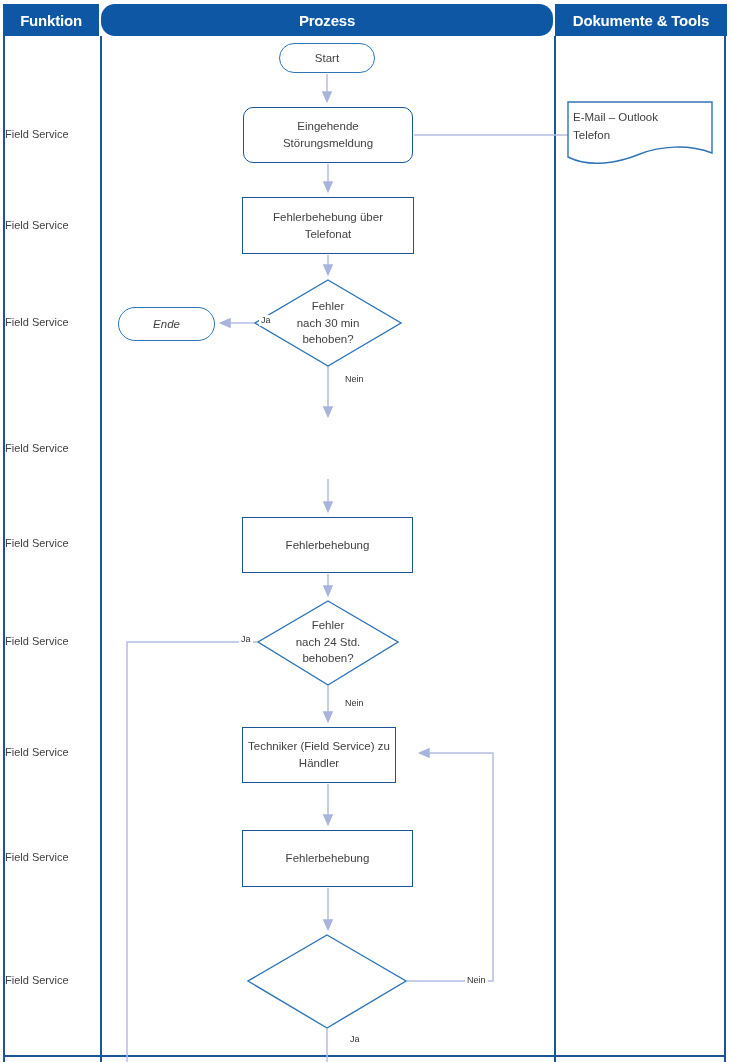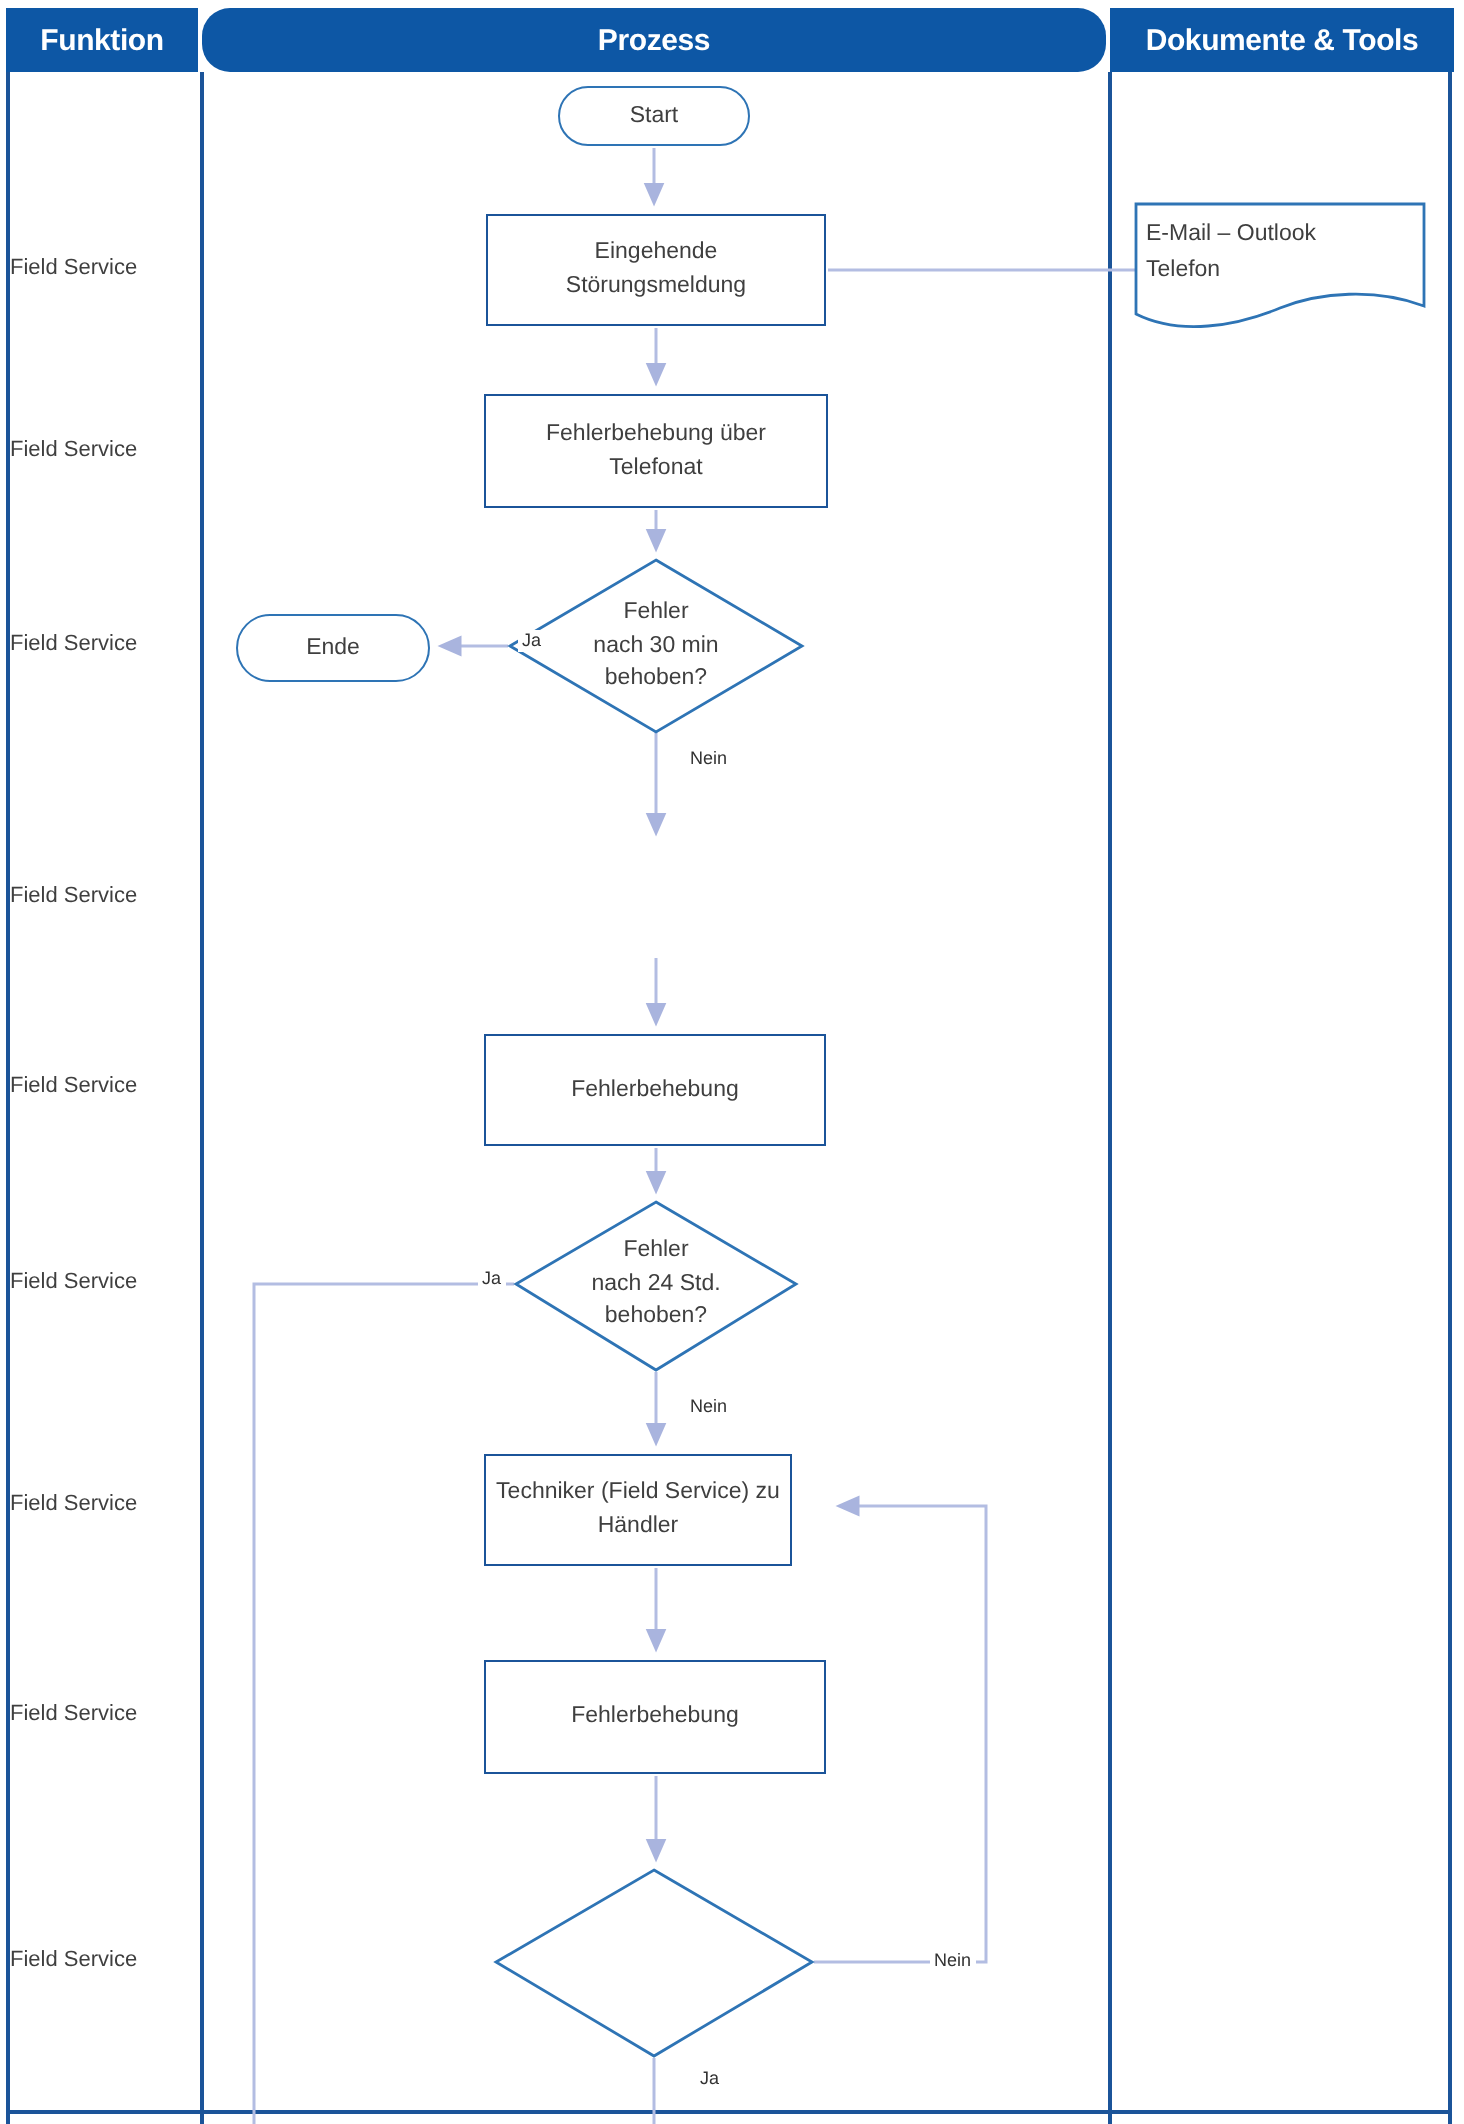--- a/index.html
+++ b/index.html
@@ -95,25 +95,25 @@
   <span class="lane-label" style="top:219px;">Field Service</span>
   <span class="lane-label" style="top:316px;">Field Service</span>
   <span class="lane-label" style="top:442px;">Field Service</span>
   <span class="lane-label" style="top:537px;">Field Service</span>
   <span class="lane-label" style="top:635px;">Field Service</span>
   <span class="lane-label" style="top:746px;">Field Service</span>
   <span class="lane-label" style="top:851px;">Field Service</span>
   <span class="lane-label" style="top:974px;">Field Service</span>
 
   <div class="node stadium" style="left:279px;top:43px;width:96px;height:30px;">Start</div>
-  <div class="node rect" style="left:243px;top:107px;width:170px;height:56px;">Eingehende
+  <div class="node rect" style="left:243px;top:107px;width:170px;height:56px;border-radius:10px;">Eingehende
 Störungsmeldung</div>
   <div class="node rect" style="left:242px;top:197px;width:172px;height:57px;">Fehlerbehebung über
 Telefonat</div>
-  <div class="node stadium" style="left:118px;top:307px;width:97px;height:34px;">Ende</div>
+  <div class="node stadium" style="left:118px;top:307px;width:97px;height:34px;font-style:italic;">Ende</div>
   <div class="node rect" style="left:242px;top:517px;width:171px;height:56px;">Fehlerbehebung</div>
   <div class="node rect" style="left:242px;top:727px;width:154px;height:56px;">Techniker (Field Service) zu
 Händler</div>
   <div class="node rect" style="left:242px;top:830px;width:171px;height:57px;">Fehlerbehebung</div>
 
   <div class="dtext" style="left:268px;top:288px;width:120px;height:70px;">Fehler
 nach 30 min
 behoben?</div>
   <div class="dtext" style="left:268px;top:607px;width:120px;height:70px;">Fehler
 nach 24 Std.

